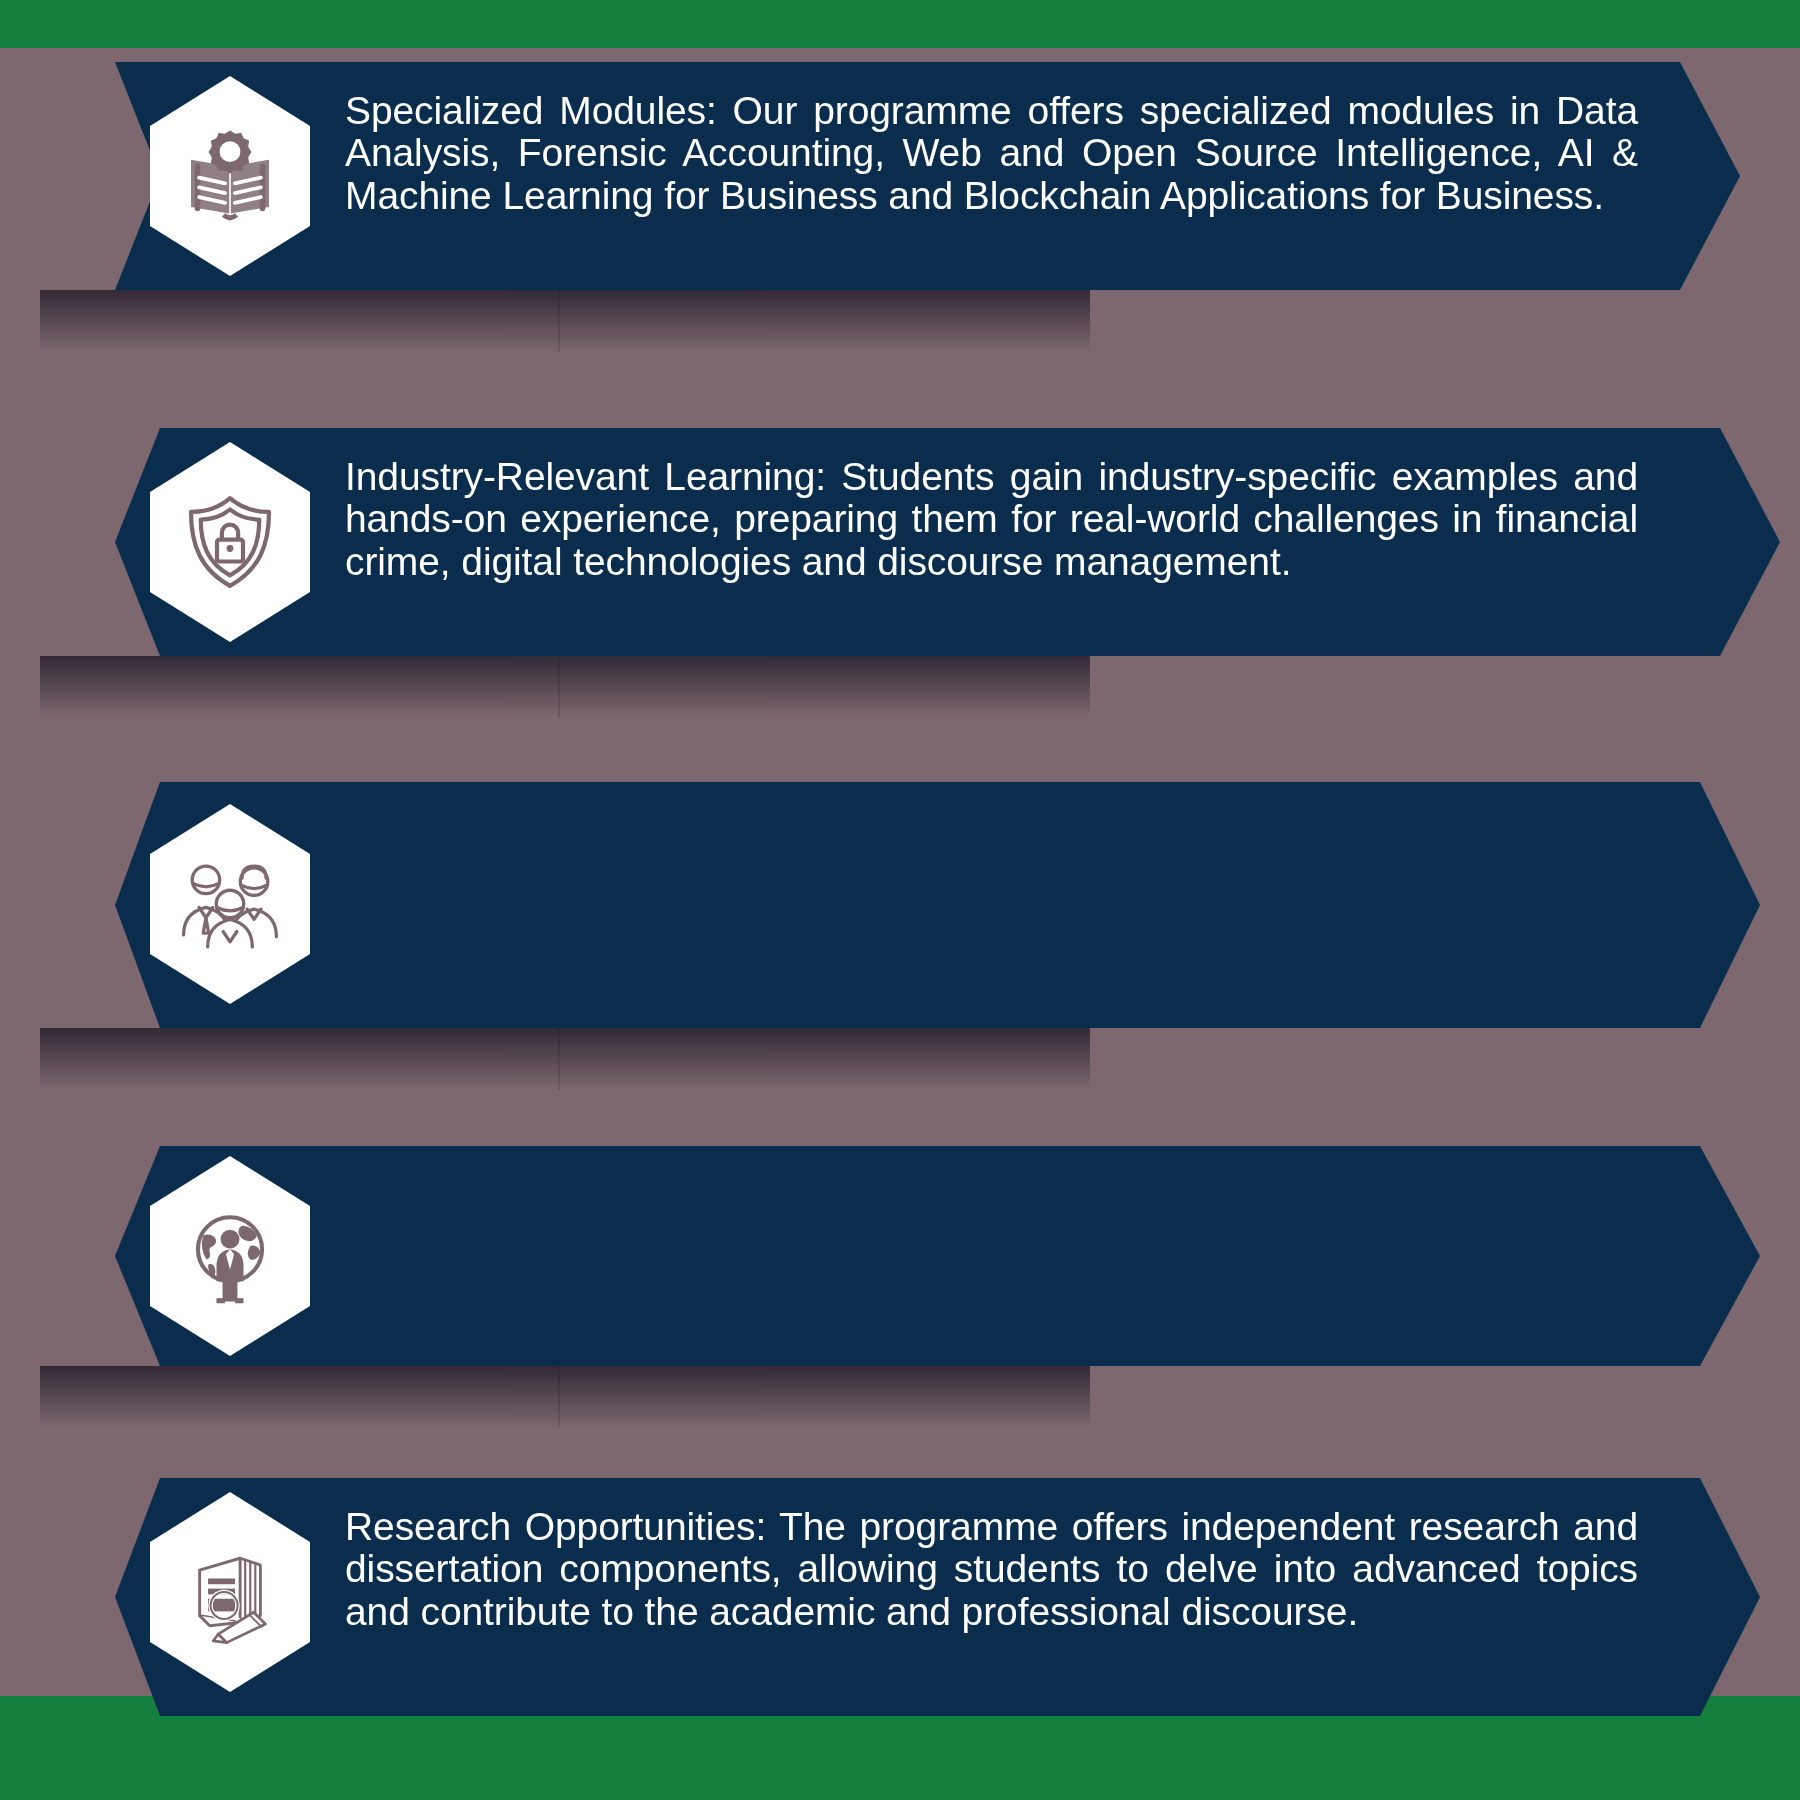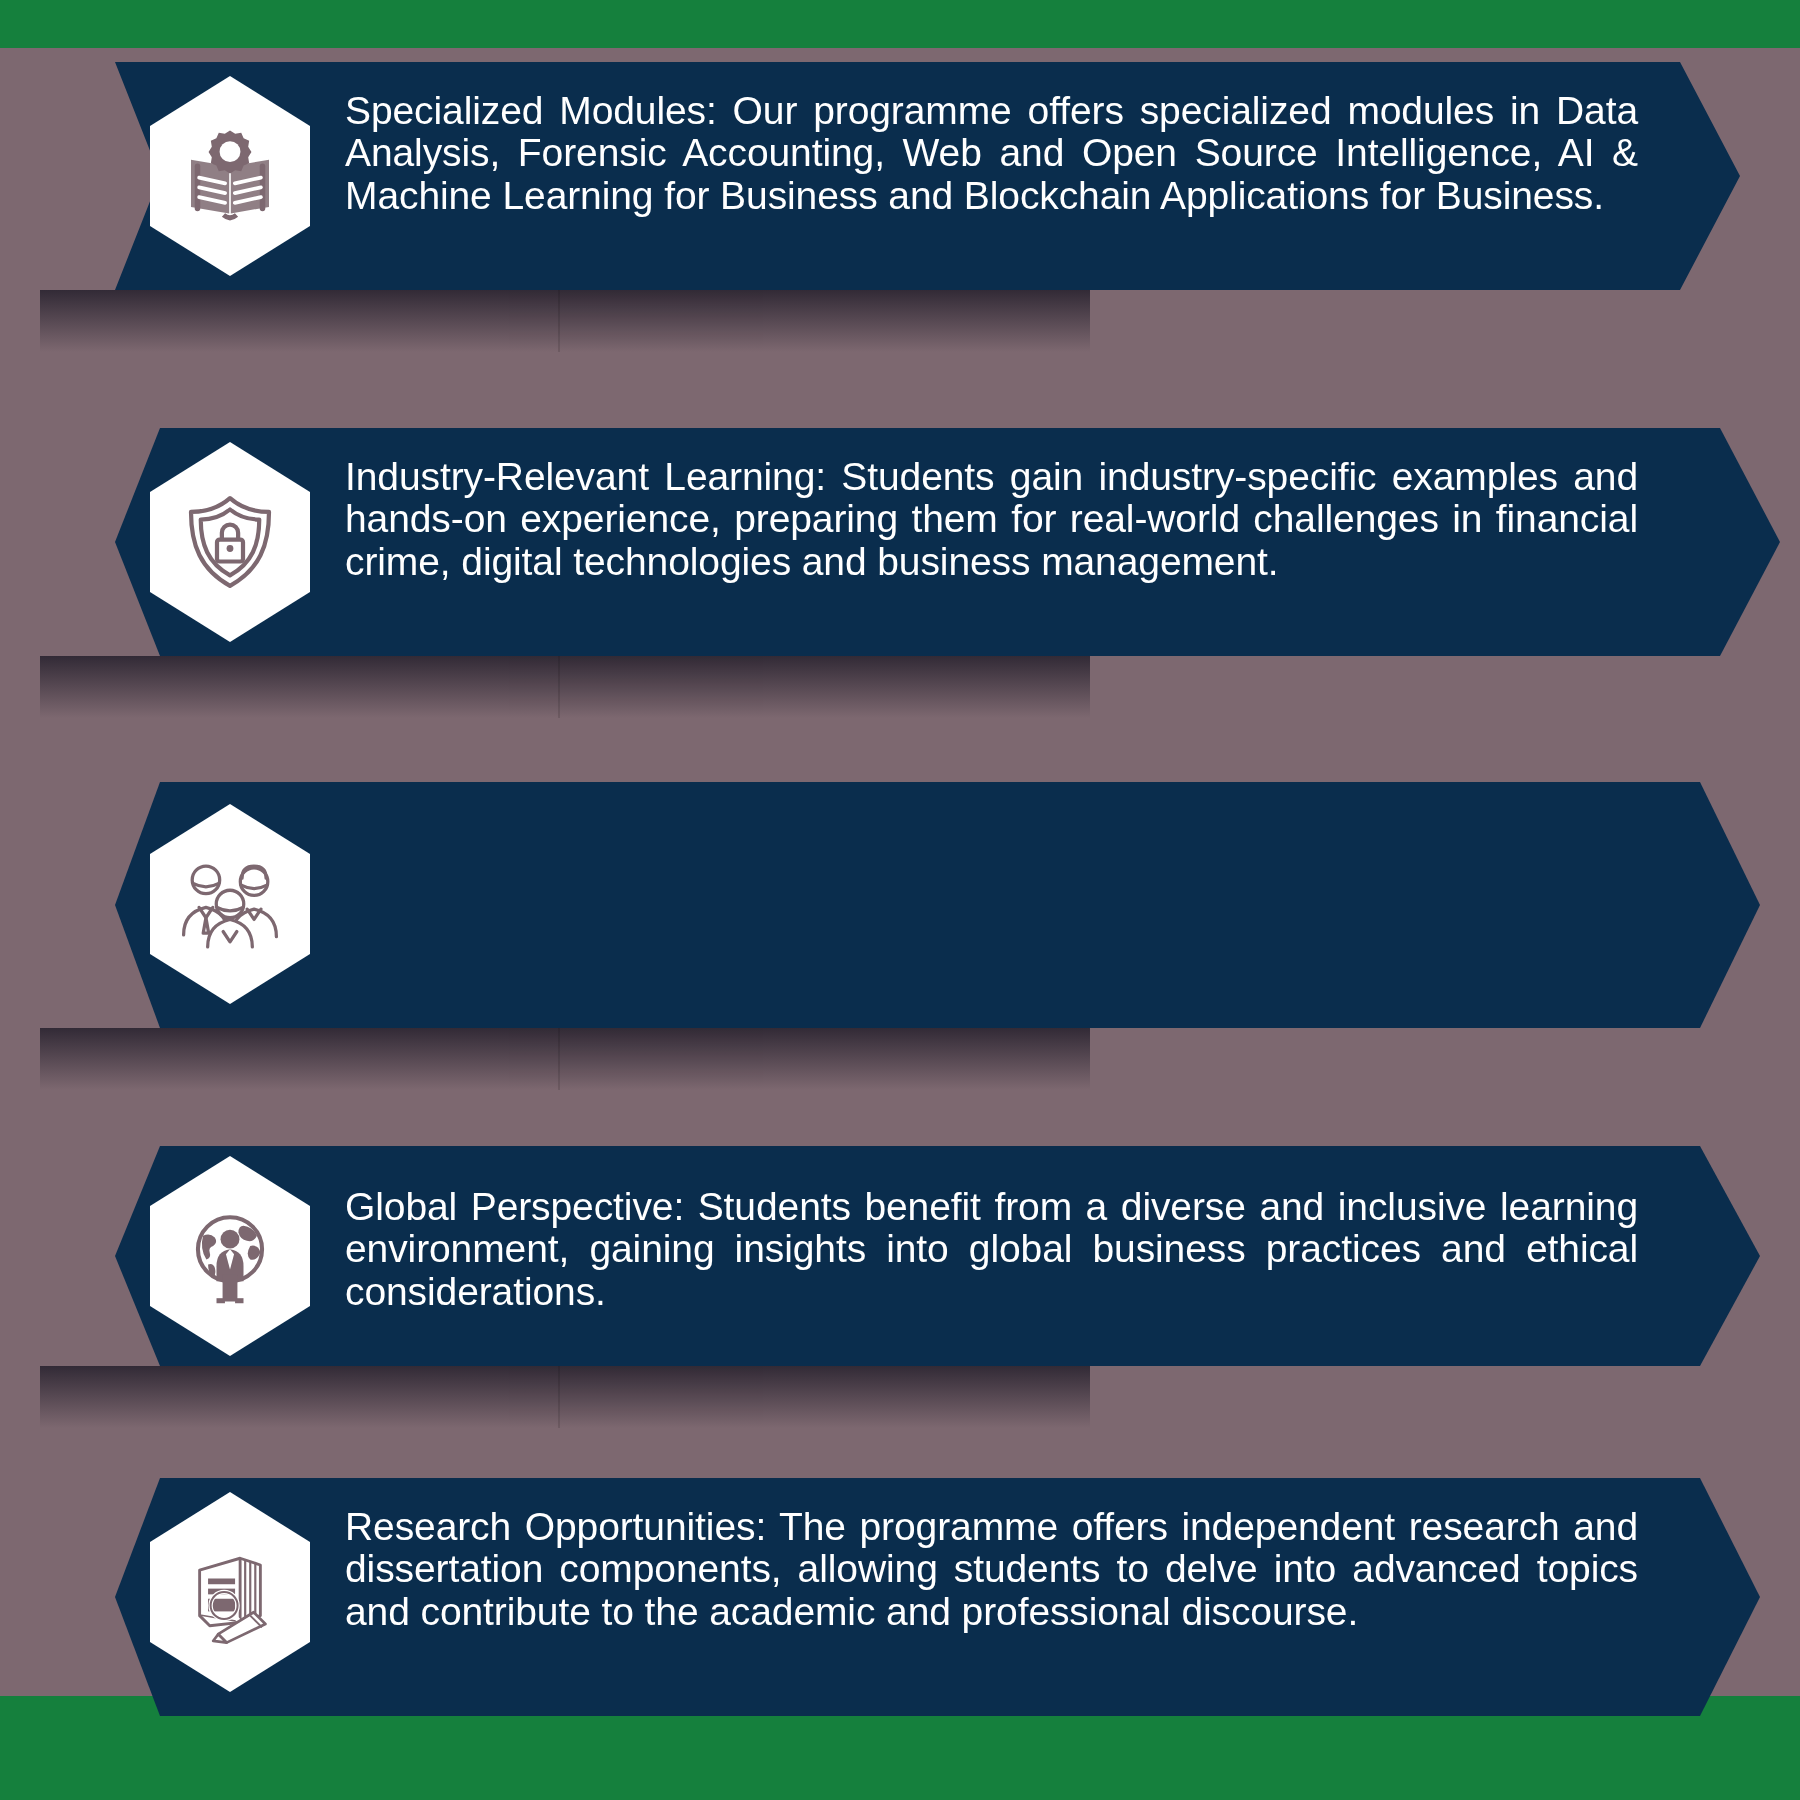--- a/index.html
+++ b/index.html
@@ -139,21 +139,21 @@
         <svg width="104" height="104" viewBox="0 0 64 64">
           <g fill="none" stroke="#7d6870" stroke-width="2.6" stroke-linejoin="round">
             <path d="M32 5 C24 12 14 13.5 8 13.5 C8 34 14 49 32 59 C50 49 56 34 56 13.5 C50 13.5 40 12 32 5 Z"></path>
             <path d="M32 12 C26 17 18.5 18.2 14 18.2 C14 33.5 18.5 45 32 52.5 C45.5 45 50 33.5 50 18.2 C45.5 18.2 38 17 32 12 Z"></path>
           </g>
           <rect x="24" y="30.5" width="16" height="13.5" rx="1.6" fill="none" stroke="#7d6870" stroke-width="2.6"></rect>
           <path d="M27 30.5 v-4.2 a5 5 0 0 1 10 0 v4.2" fill="none" stroke="#7d6870" stroke-width="2.6"></path>
           <circle cx="32" cy="36" r="2.1" fill="#7d6870"></circle>
         </svg>
       </div>
-      <div class="banner-text" style="left:345px; top:28px; width:1293px;">Industry-Relevant Learning: Students gain industry-specific examples and hands-on experience, preparing them for real-world challenges in financial crime, digital technologies and business management.</div>
+      <div class="banner-text" style="left:345px; top:28px; width:1293px;">Industry-Relevant Learning: Students gain industry-specific examples and hands-on experience, preparing them for real-world challenges in financial crime, digital technologies and discourse management.</div>
     </div>
 
     <div class="banner-shadow" style="top:656px;">
         <span class="seam"></span>
       </div>
 
     <div class="banner-row" style="top:782px; height:246px;">
       <svg width="1800" height="246" viewBox="0 0 1800 246" style="position:absolute;left:0;top:0;">
         <polygon points="160,0 1700,0 1760,123 1700,246 160,246 115,123" fill="#0a2d4d"></polygon>
       </svg>
@@ -202,21 +202,20 @@
           <g fill="#7d6870">
             <circle cx="32" cy="22" r="5.6"></circle>
             <path d="M24 38 q0 -9 8 -10 q8 1 8 10 l0 9 l-16 0 Z"></path>
             <rect x="27.6" y="43" width="8.8" height="16" rx="0.8"></rect>
             <path d="M24 57 l5 0 l0 3 l-5 0 Z"></path>
             <path d="M35 57 l5 0 l0 3 l-5 0 Z"></path>
           </g>
           <path d="M32 28 l-2.4 3 l2.4 9 l2.4 -9 Z" fill="#ffffff"></path>
         </svg>
       </div>
-      <div class="banner-text" style="left:345px; top:40px; width:1293px;">Global Perspective: Students benefit from a diverse and inclusive learning environment, gaining insights into global business practices and ethical considerations.</div>
     </div>
 
     <div class="banner-shadow" style="top:1366px;">
         <span class="seam"></span>
       </div>
 
     <div class="banner-row" style="top:1478px; height:238px;">
       <svg width="1800" height="238" viewBox="0 0 1800 238" style="position:absolute;left:0;top:0;">
         <polygon points="160,0 1700,0 1760,119 1700,238 160,238 115,119" fill="#0a2d4d"></polygon>
       </svg>

